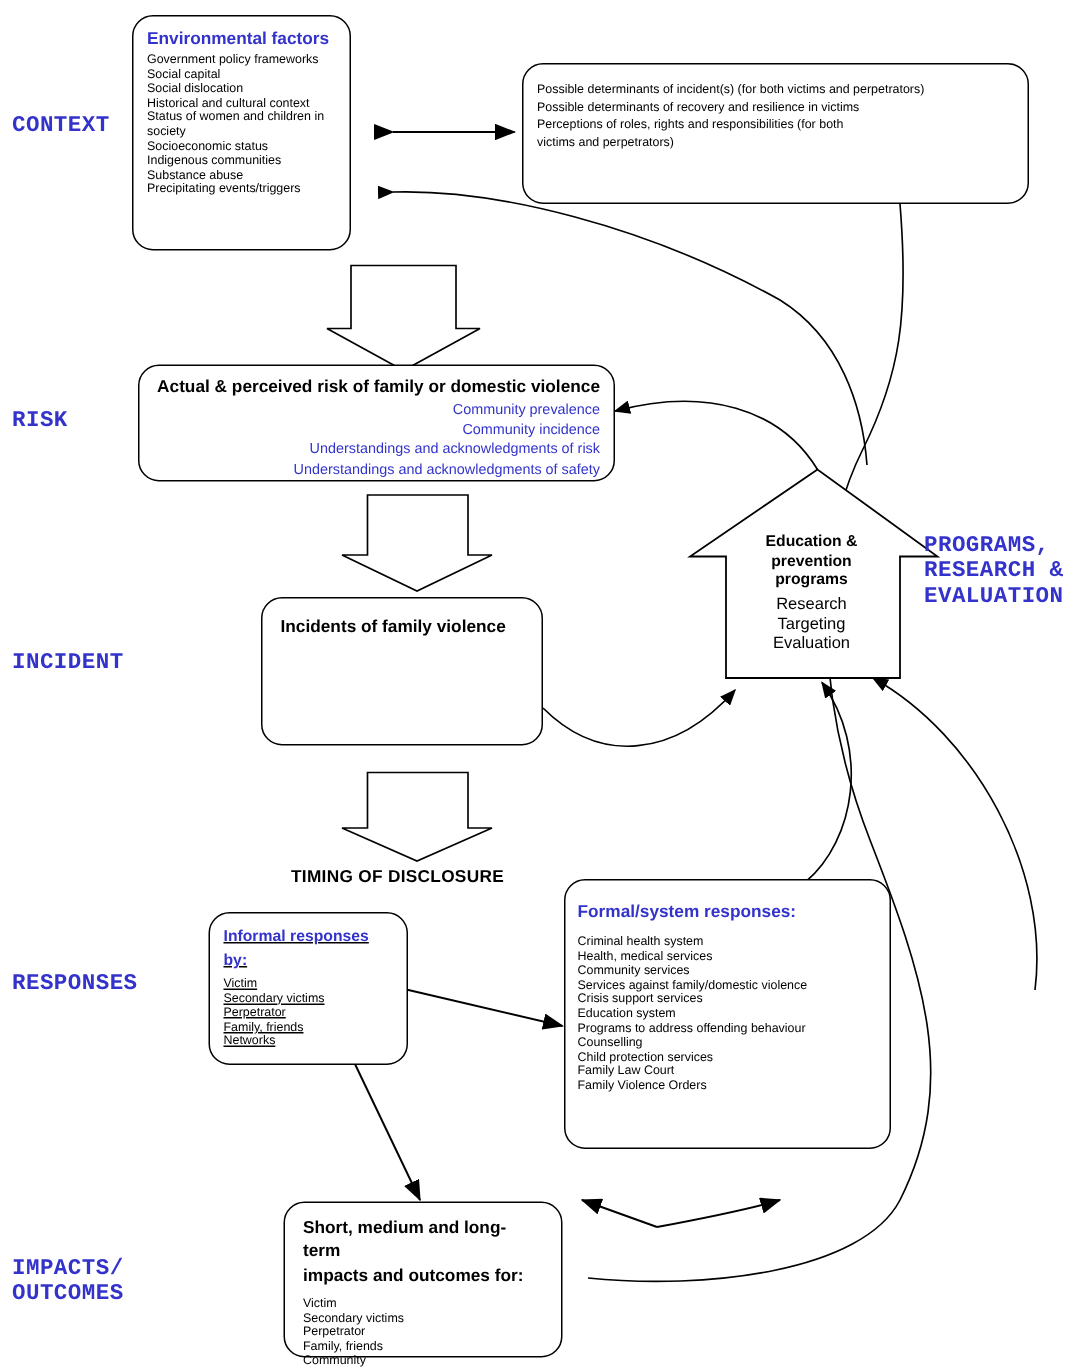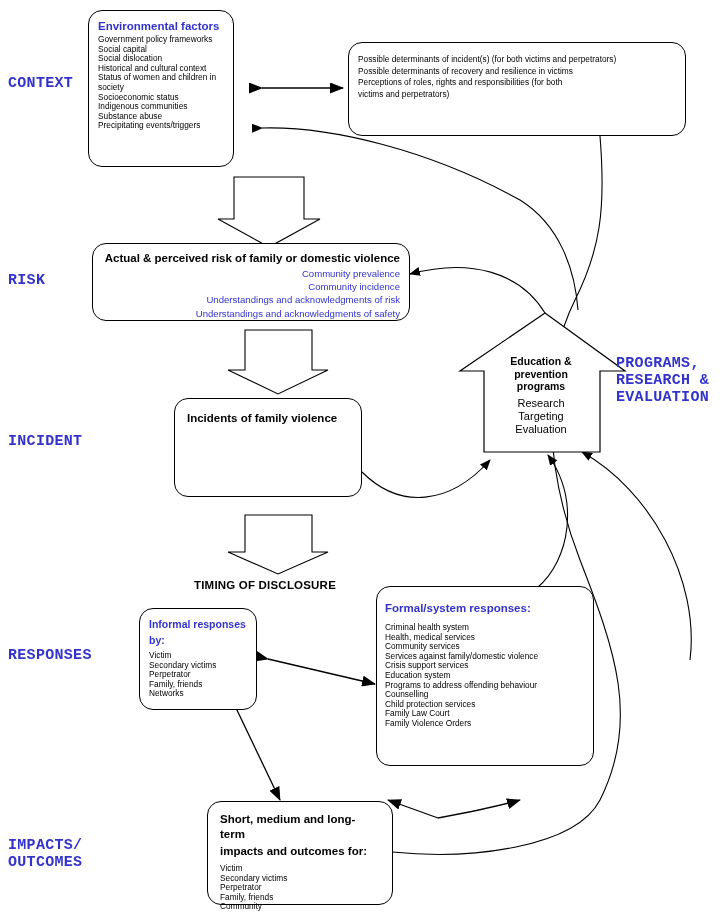--- a/index.html
+++ b/index.html
@@ -164,21 +164,21 @@
     <div class="prog-title">Education &amp;</div>
     <div class="prog-title">prevention</div>
     <div class="prog-title">programs</div>
     <div class="prog-sub">Research</div>
     <div class="prog-sub" style="margin-top:0;">Targeting</div>
     <div class="prog-sub" style="margin-top:0;">Evaluation</div>
   </div>
 
   <div class="timing" style="left:194px;top:579px;">TIMING OF DISCLOSURE</div>
 
-  <div class="box" style="left:139px;top:608px;width:118px;height:102px;padding:8px 9px;">
+  <div class="box" style="left:139px;top:608px;width:133px;height:102px;padding:8px 9px;text-decoration:underline;">
     <div class="head-blue" style="font-size:10.5px;line-height:14px;">Informal responses</div>
     <div class="head-blue" style="font-size:10.5px;line-height:14px;margin-bottom:4px;">by:</div>
     <ul class="list">
       <li class="itm">Victim</li>
       <li class="itm">Secondary victims</li>
       <li class="itm">Perpetrator</li>
       <li class="itm">Family, friends</li>
       <li class="itm">Networks</li>
     </ul>
   </div>
@@ -193,21 +193,21 @@
       <li class="itm">Crisis support services</li>
       <li class="itm">Education system</li>
       <li class="itm">Programs to address offending behaviour</li>
       <li class="itm">Counselling</li>
       <li class="itm">Child protection services</li>
       <li class="itm">Family Law Court</li>
       <li class="itm">Family Violence Orders</li>
     </ul>
   </div>
 
-  <div class="box" style="left:207px;top:801px;width:186px;height:104px;padding:10px 12px;">
+  <div class="box" style="left:189px;top:801px;width:186px;height:104px;padding:10px 12px;">
     <div class="head-black" style="line-height:15px;">Short, medium and long-term</div>
     <div class="head-black" style="line-height:15px;margin-bottom:5px;">impacts and outcomes for:</div>
     <ul class="list">
       <li class="itm">Victim</li>
       <li class="itm">Secondary victims</li>
       <li class="itm">Perpetrator</li>
       <li class="itm">Family, friends</li>
       <li class="itm">Community</li>
     </ul>
   </div>

